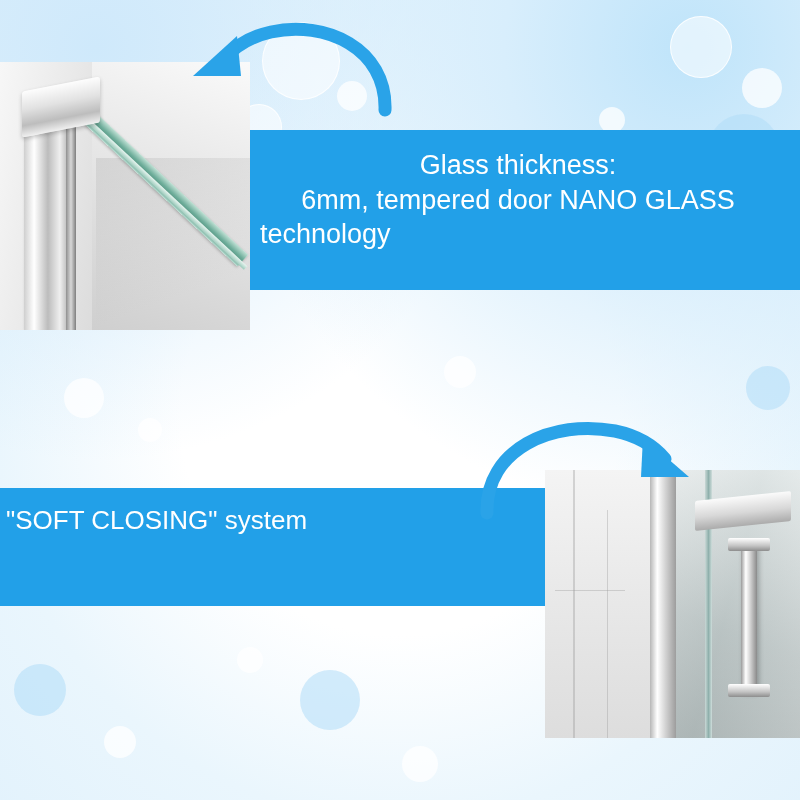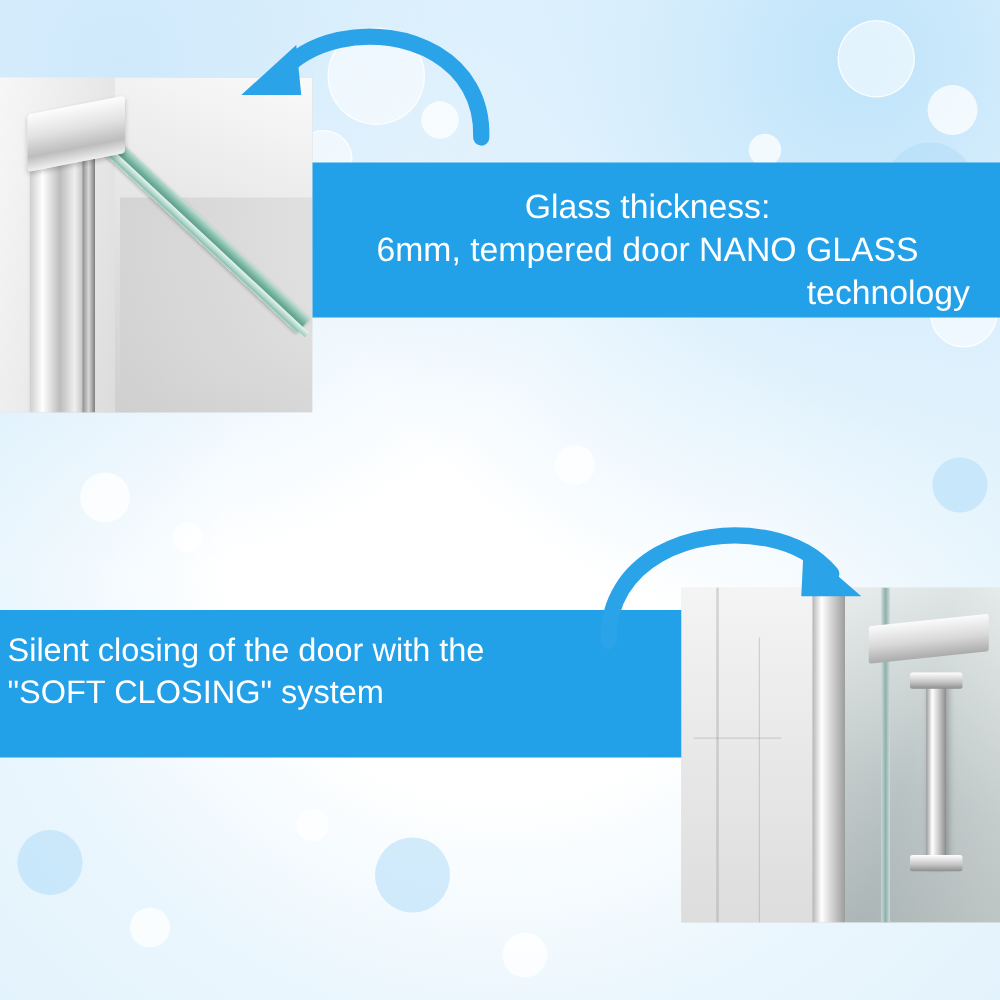--- a/index.html
+++ b/index.html
@@ -181,28 +181,28 @@
     background: #22a0e8;
     color: #ffffff;
     font-weight: 400;
     line-height: 1.28;
     box-sizing: border-box;
   }
   #banner-glass {
     left: 250px;
     top: 130px;
     width: 550px;
-    height: 124px;
+    height: 160px;
     padding: 18px 24px 0 10px;
     font-size: 27px;
     text-align: center;
   }
   #banner-glass .line1 { text-align: center; }
   #banner-glass .line2 { text-align: center; }
-  #banner-glass .line3 { text-align: right; }
+  #banner-glass .line3 { text-align: left; }
   #banner-soft {
     left: 0;
     top: 488px;
     width: 545px;
     height: 118px;
     padding: 16px 18px 0 6px;
     font-size: 26px;
     text-align: left;
   }
 
@@ -268,21 +268,20 @@
     <div class="handle-mount" style="left:183px;top:214px;"></div>
   </div>
 
   <div class="banner" id="banner-glass">
     <div class="line1">Glass thickness:</div>
     <div class="line2">6mm, tempered door NANO GLASS</div>
     <div class="line3">technology</div>
   </div>
 
   <div class="banner" id="banner-soft">
-    <div>Silent closing of the door with the</div>
     <div>"SOFT CLOSING" system</div>
   </div>
 
   <svg class="arrow" id="arrow-top" viewBox="0 0 220 110">
     <path d="M210 96 C 212 34, 150 6, 96 18 C 74 23, 58 34, 48 46" fill="none" stroke="#2aa3e8" stroke-width="13" stroke-linecap="round"></path>
     <path d="M18 62 L 62 22 L 66 62 Z" fill="#2aa3e8"></path>
   </svg>
 
   <svg class="arrow" id="arrow-bottom" viewBox="0 0 230 105">
     <path d="M12 98 C 10 34, 78 4, 140 16 C 164 21, 180 32, 190 44" fill="none" stroke="#2aa3e8" stroke-width="13" stroke-linecap="round"></path>

